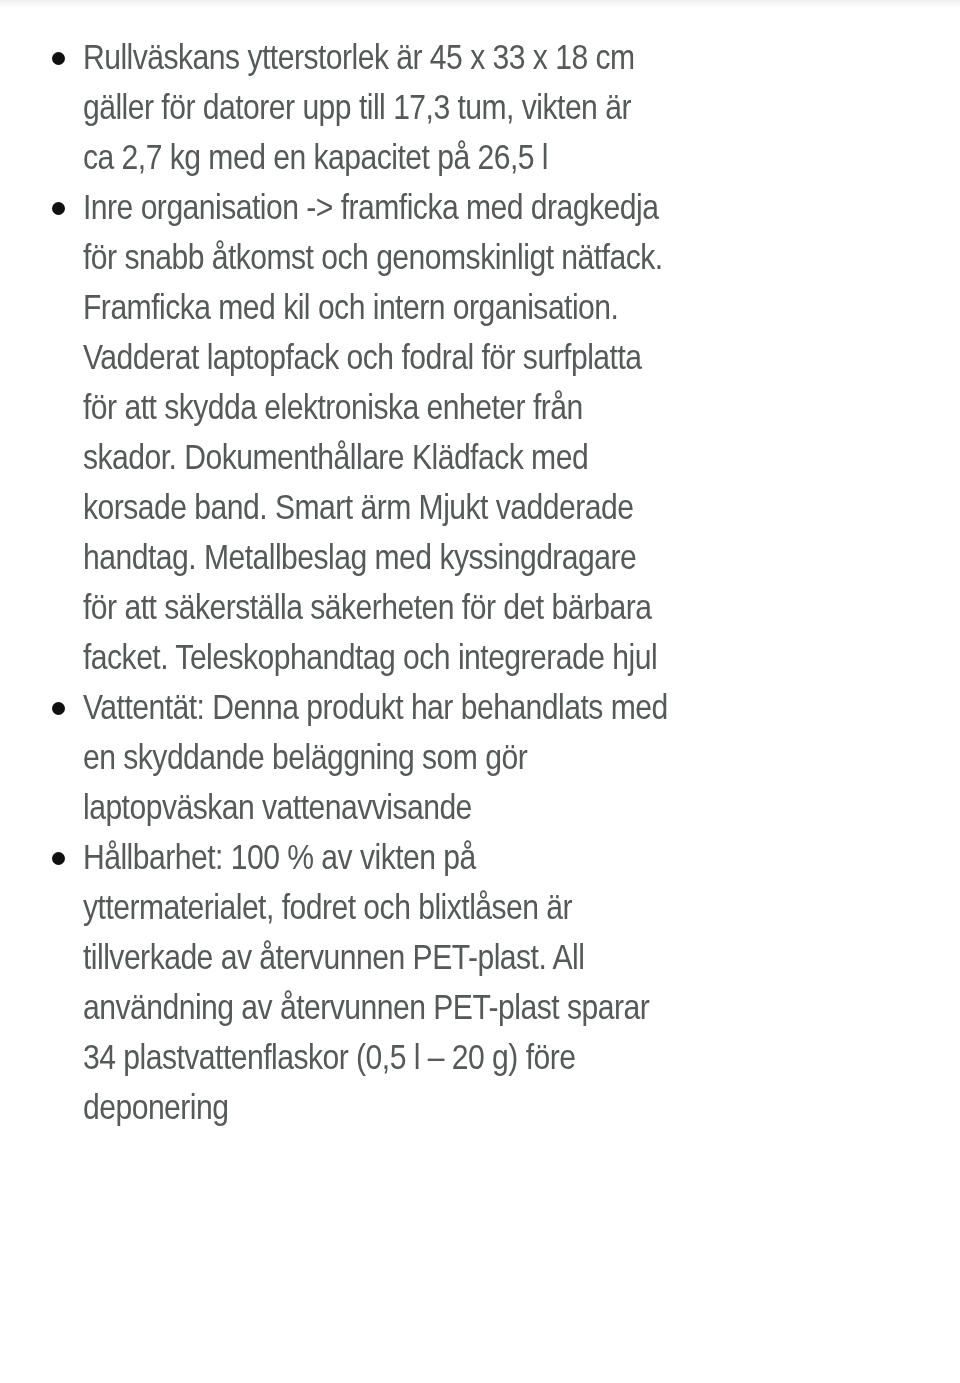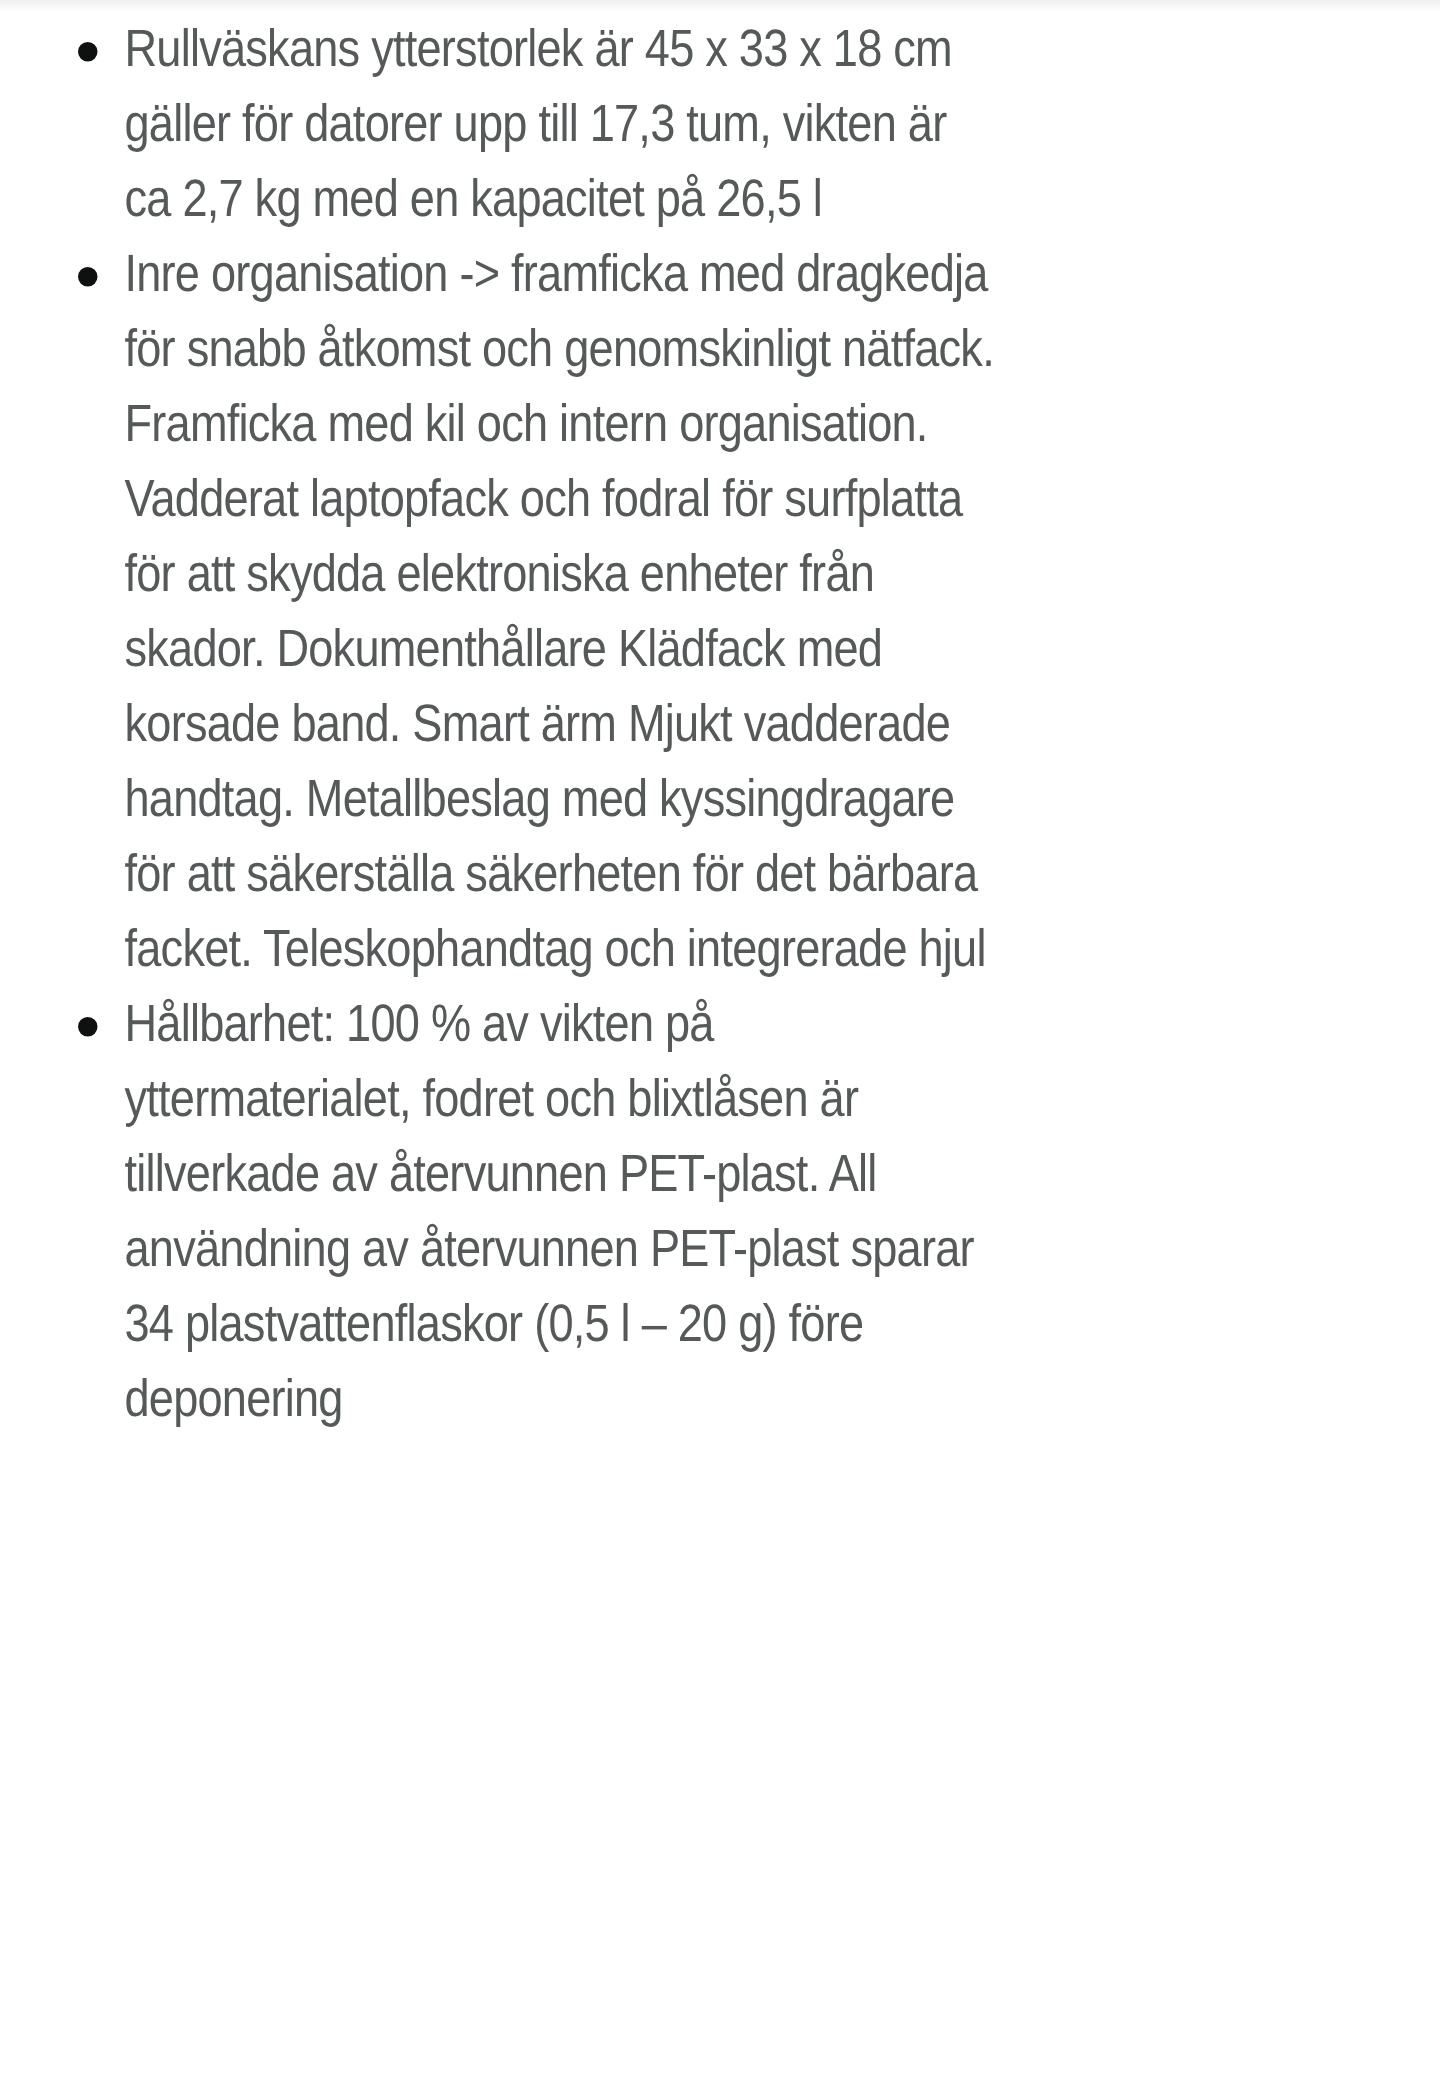--- a/index.html
+++ b/index.html
@@ -19,21 +19,21 @@
       left: 0; top: 0;
       width: 960px; height: 8px;
       background: linear-gradient(#efefef, #ffffff);
     }
     .feature-list {
       list-style: none;
       margin: 0;
       padding: 0;
       position: absolute;
       left: 0;
-      top: 8px;
+      top: 32px;
       width: 942px;
     }
     .feature-item {
       position: relative;
       padding-left: 83px;
       padding-right: 30px;
       font-size: 35px;
       line-height: 50px;
       color: #565959;
       letter-spacing: -0.6px;
@@ -82,20 +82,28 @@
       <span class="line" style="display: block; transform: scaleX(0.86); transform-origin: left center;">skador. Dokumenthållare Klädfack med</span>
       <span class="line" style="display: block; transform: scaleX(0.86); transform-origin: left center;">korsade band. Smart ärm Mjukt vadderade</span>
       <span class="line" style="display: block; transform: scaleX(0.86); transform-origin: left center;">handtag. Metallbeslag med kyssingdragare</span>
       <span class="line" style="display: block; transform: scaleX(0.86); transform-origin: left center;">för att säkerställa säkerheten för det bärbara</span>
       <span class="line" style="display: block; transform: scaleX(0.86); transform-origin: left center;">facket. Teleskophandtag och integrerade hjul</span>
     </span>
   </li>
   <li class="feature-item">
     <span class="bullet"></span>
     <span class="text">
+      <span class="line" style="display: block; transform: scaleX(0.86); transform-origin: left center;">Vattentät: Denna produkt har behandlats med</span>
+      <span class="line" style="display: block; transform: scaleX(0.86); transform-origin: left center;">en skyddande beläggning som gör</span>
+      <span class="line" style="display: block; transform: scaleX(0.86); transform-origin: left center;">laptopväskan vattenavvisande</span>
+    </span>
+  </li>
+  <li class="feature-item">
+    <span class="bullet"></span>
+    <span class="text">
       <span class="line" style="display: block; transform: scaleX(0.86); transform-origin: left center;">Hållbarhet: 100 % av vikten på</span>
       <span class="line" style="display: block; transform: scaleX(0.86); transform-origin: left center;">yttermaterialet, fodret och blixtlåsen är</span>
       <span class="line" style="display: block; transform: scaleX(0.86); transform-origin: left center;">tillverkade av återvunnen PET-plast. All</span>
       <span class="line" style="display: block; transform: scaleX(0.86); transform-origin: left center;">användning av återvunnen PET-plast sparar</span>
       <span class="line" style="display: block; transform: scaleX(0.86); transform-origin: left center;">34 plastvattenflaskor (0,5 l – 20 g) före</span>
       <span class="line" style="display: block; transform: scaleX(0.86); transform-origin: left center;">deponering</span>
     </span>
   </li>
 </ul>
 

